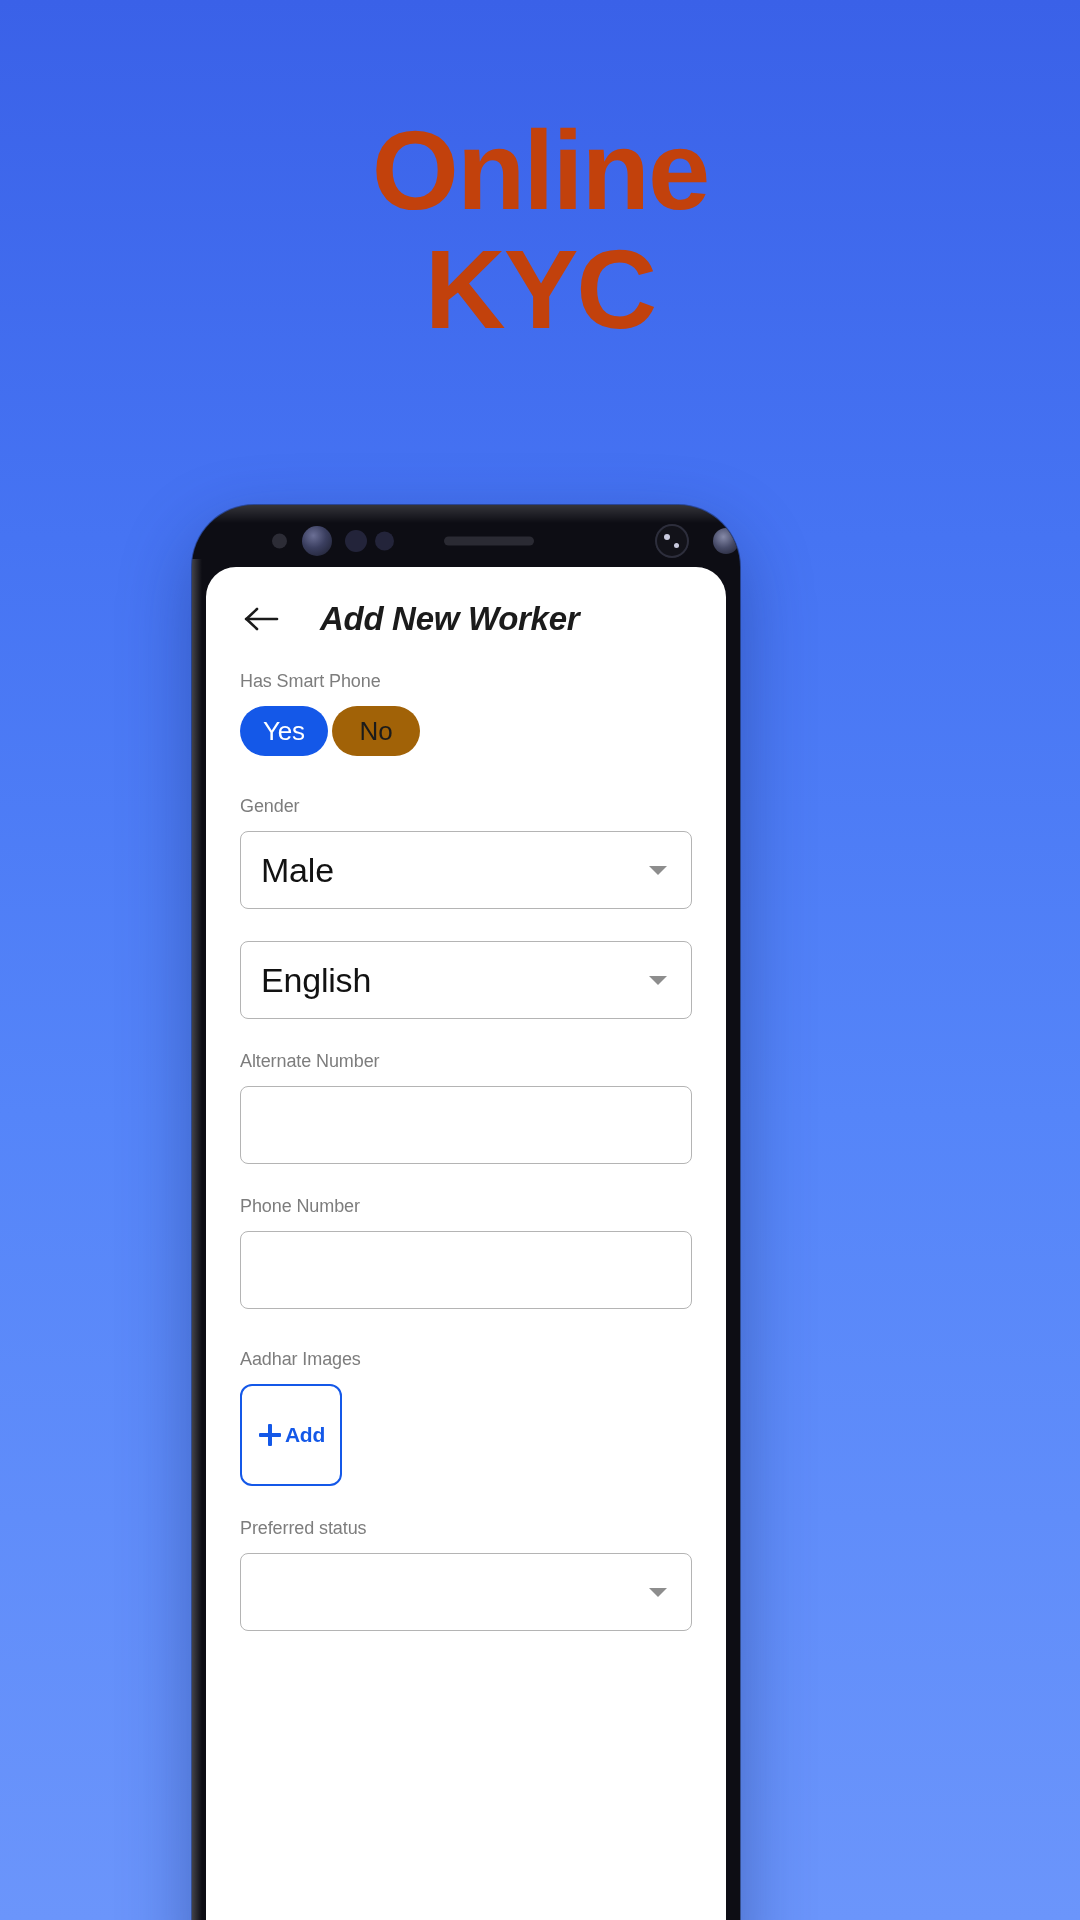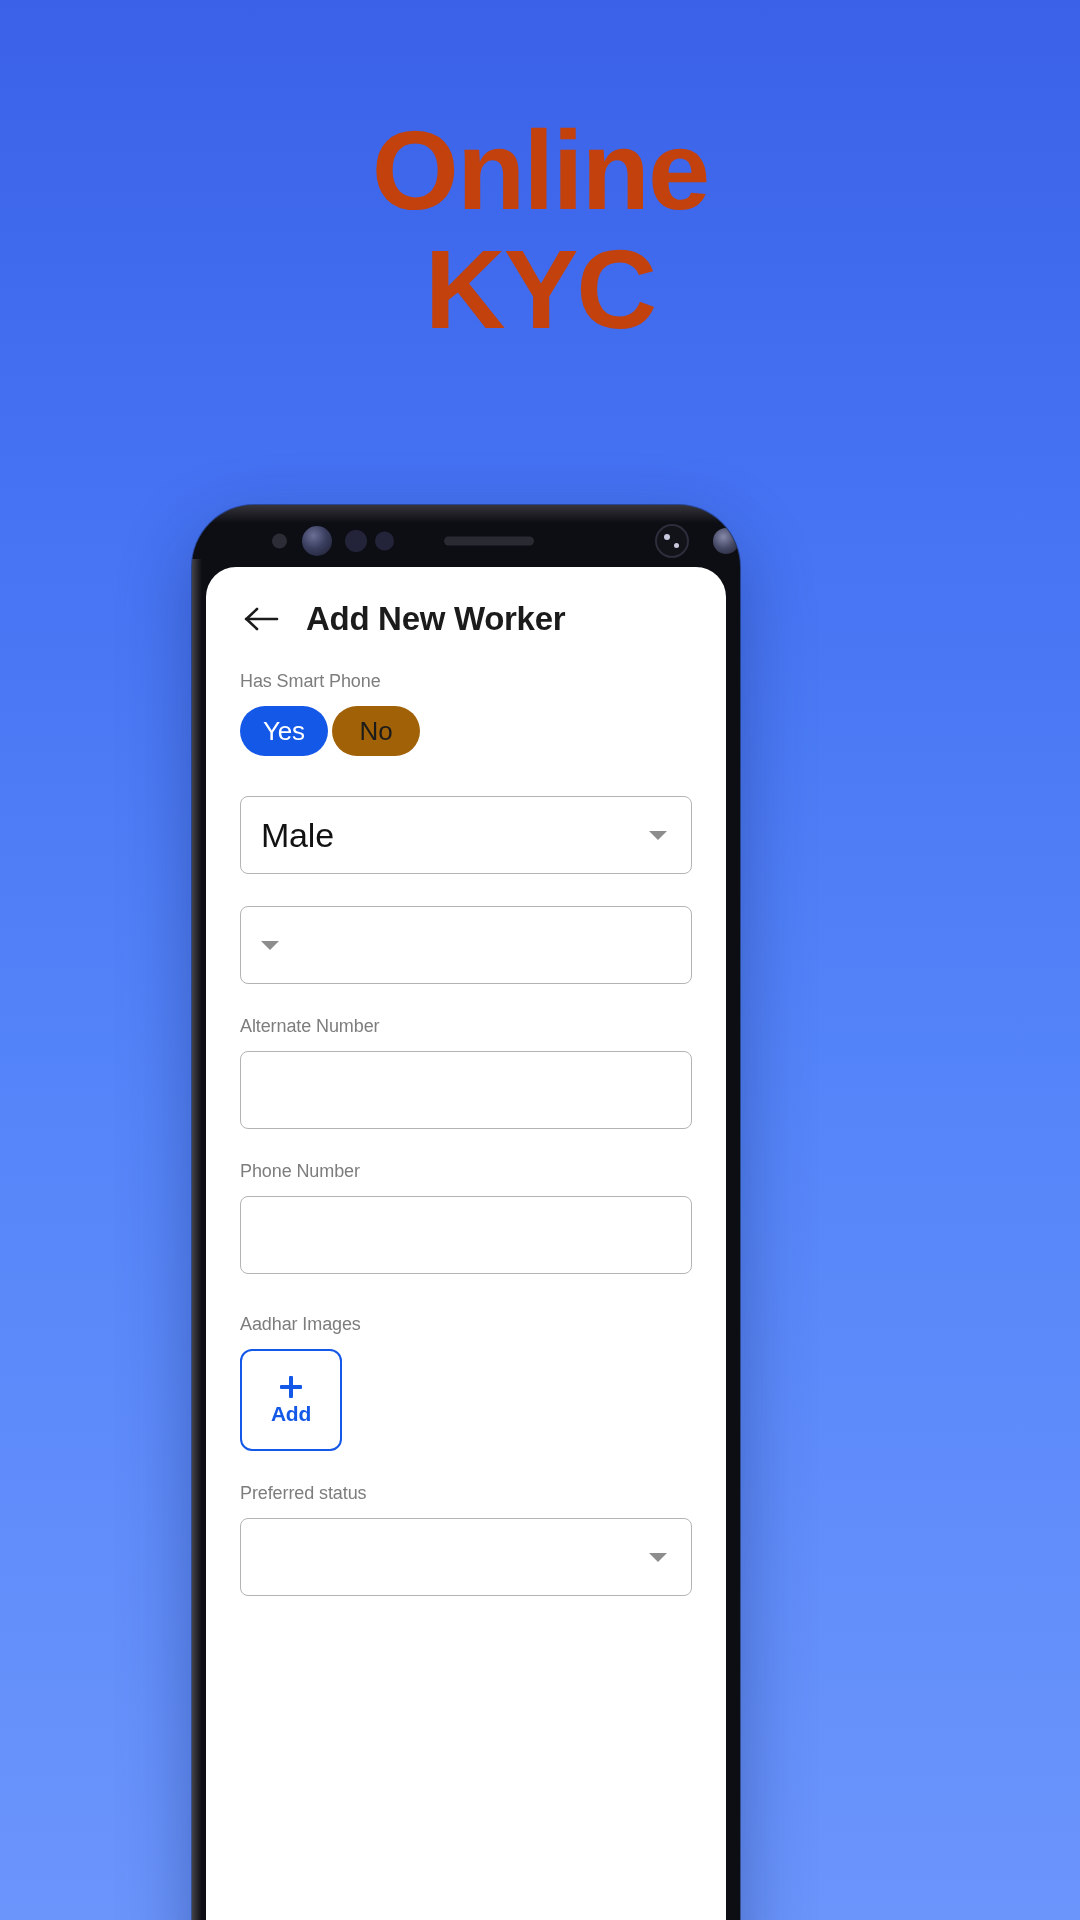--- a/index.html
+++ b/index.html
@@ -137,23 +137,24 @@
     display: flex;
     align-items: center;
     justify-content: center;
     flex: 0 0 auto;
   }
   .back-arrow svg { display: block; }
   .appbar-title {
     font-size: 33px;
     font-weight: bold;
     color: #1b1b1b;
-    margin-left: 22px;
+    margin-left: 36px;
     letter-spacing: -.3px;
     white-space: nowrap;
+    font-style: italic;
   }
 
   
   .field { margin-top: 6px; }
   .field-label {
     font-size: 18px;
     color: #7d7d7d;
     letter-spacing: -.1px;
     margin-bottom: 14px;
     white-space: nowrap;
@@ -202,21 +203,21 @@
   .pill-on  { background: #1458e8; color: #ffffff; }
   .pill-off { background: #a16207; color: #1b1b1b; }
 
   
   .add-tile {
     width: 102px;
     height: 102px;
     border: 2px solid #1458e8;
     border-radius: 12px;
     display: flex;
-    flex-direction: column;
+    flex-direction: row;
     align-items: center;
     justify-content: center;
     gap: 2px;
     margin-top: 4px;
   }
   .plus-icon {
     position: relative;
     width: 26px;
     height: 26px;
   }
@@ -277,30 +278,32 @@
         <div class="field-label">Has Smart Phone</div>
         <div class="pill-row">
           <div class="pill pill-on">Yes</div>
           <div class="pill pill-off">No</div>
         </div>
       </div>
 
       <div class="gap-md"></div>
 
       <div class="field">
+        <div class="field-label">Gender</div>
         <div class="control">
           <span class="control-value">Male</span>
           <span class="chev"></span>
         </div>
       </div>
 
       <div class="gap-sm"></div>
 
       <div class="field">
         <div class="control">
+          <span class="control-value">English</span>
           <span class="chev"></span>
         </div>
       </div>
 
       <div class="gap-sm"></div>
 
       <div class="field">
         <div class="field-label">Alternate Number</div>
         <div class="control">
           <span class="control-value"></span>

